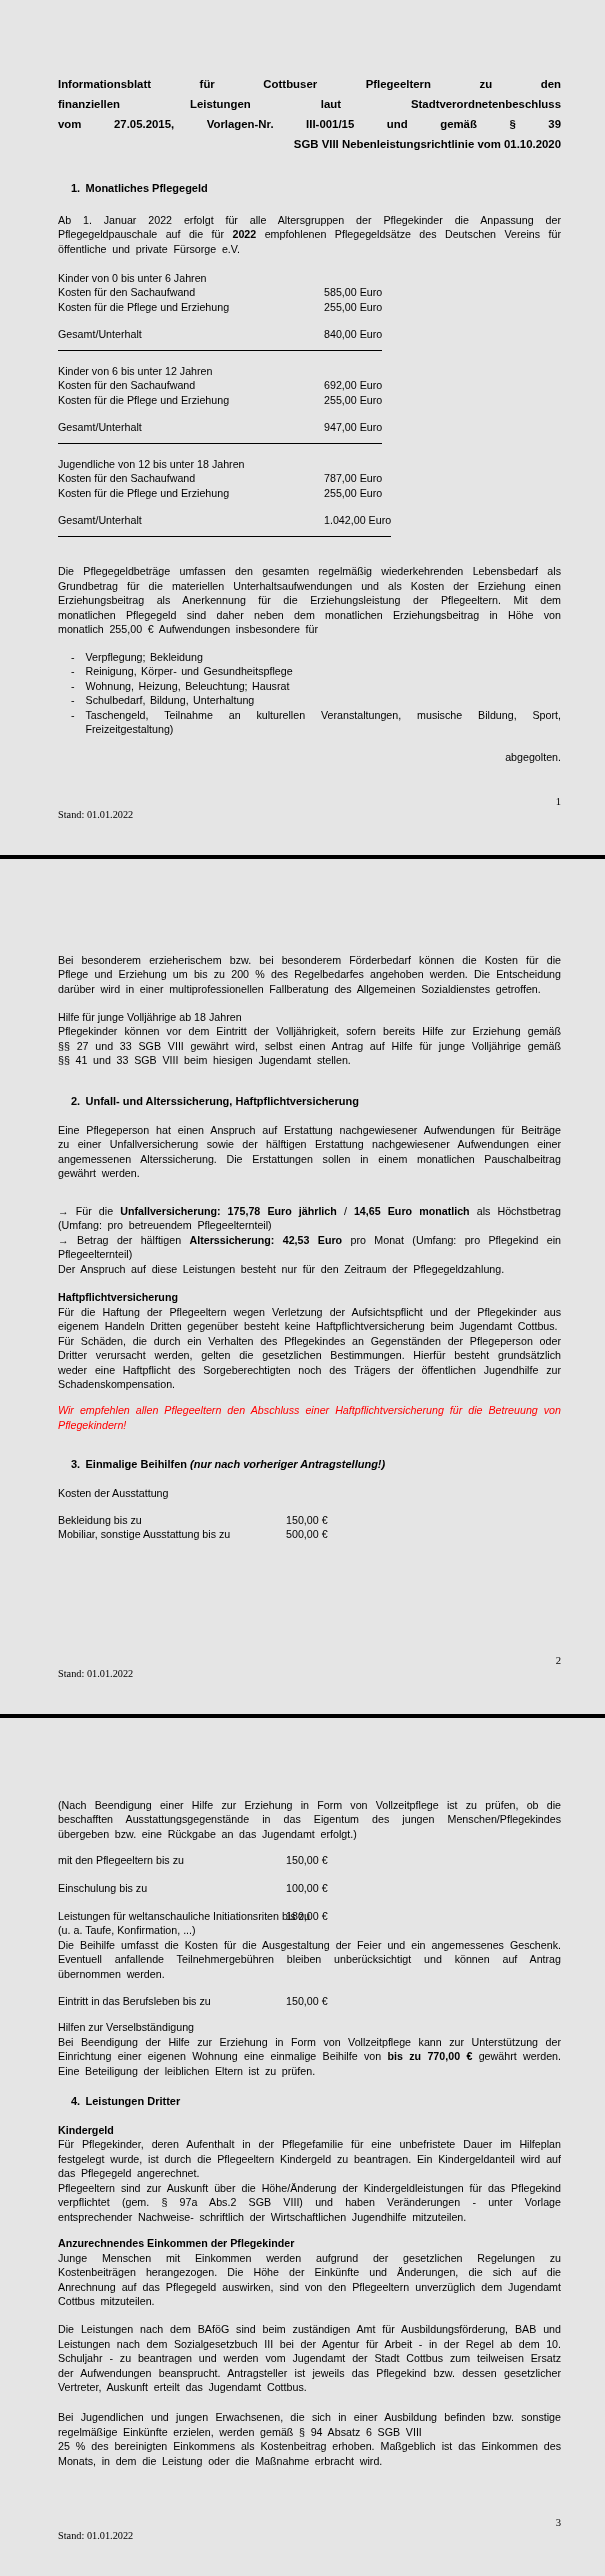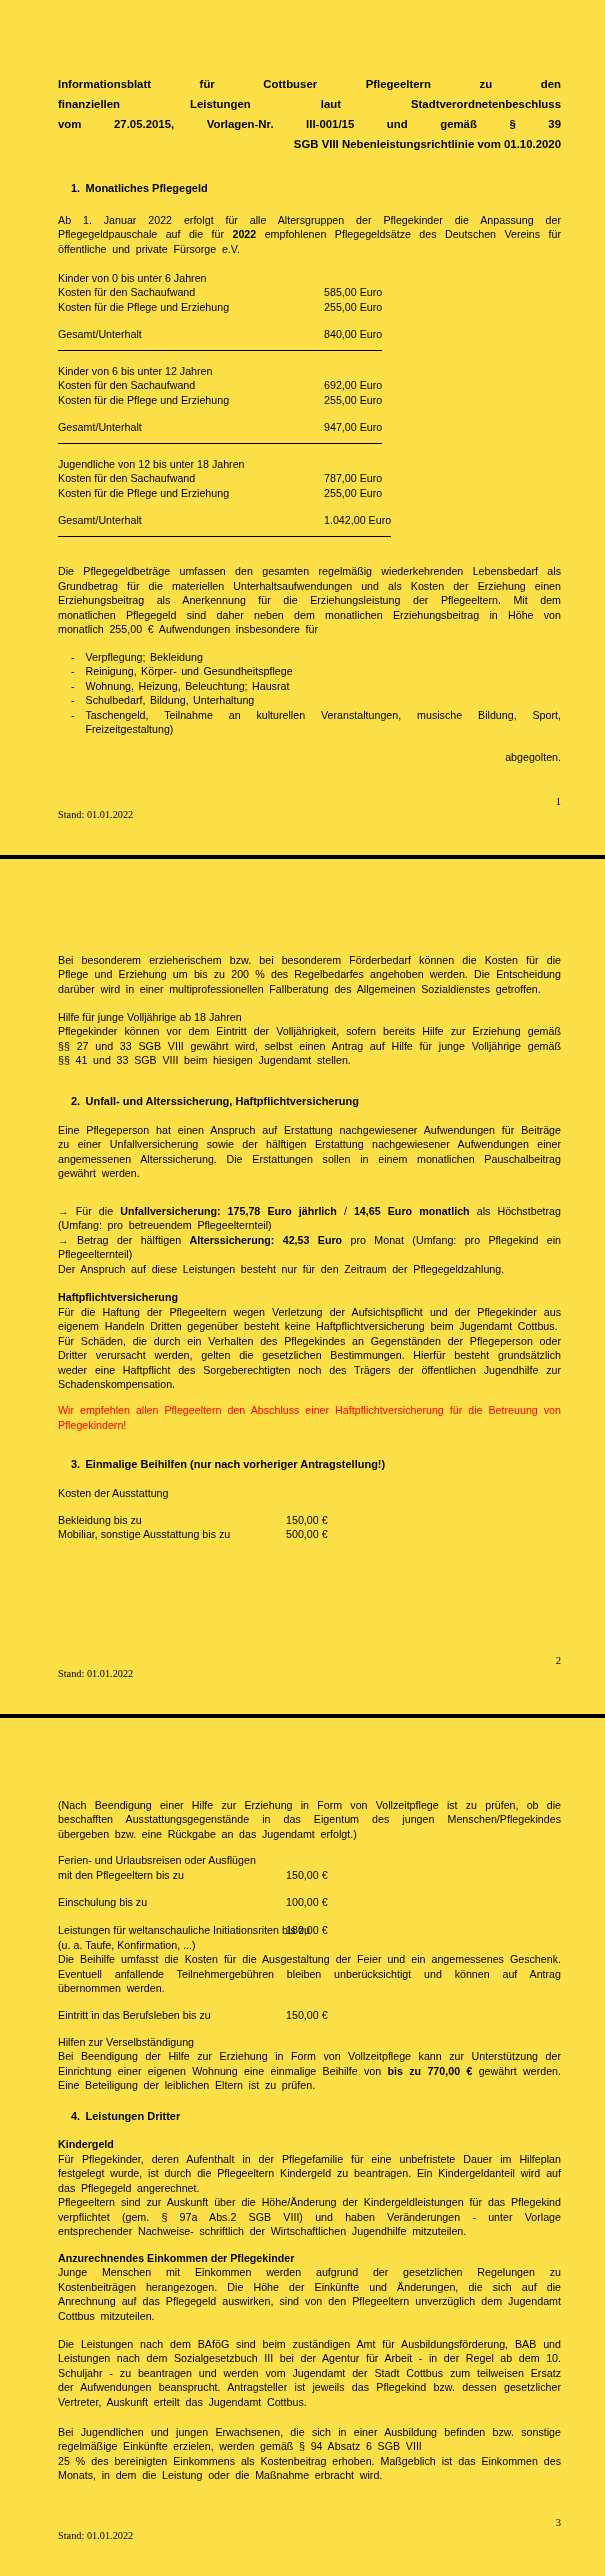--- a/index.html
+++ b/index.html
@@ -1,19 +1,19 @@
 <!DOCTYPE html>
 <html lang="de" style="font-size:12.2px"><head>
 <meta charset="utf-8">
 <title>Informationsblatt</title>
 <style>
   html,body{margin:0;padding:0;background:#ffffff}
   .doc{width:605px;font-family:"Liberation Sans","DejaVu Sans",sans-serif;color:#000}
   .page{position:relative;width:605px;box-sizing:border-box;padding-left:58px;padding-right:44px;
-        overflow:hidden;background:#fde047;font-size:10.7px;line-height:14.5px}
+        overflow:hidden;background:#e5e5e5;font-size:10.7px;line-height:14.5px}
   .p1{height:855px;padding-top:74px}
   .p2{height:855px;padding-top:94px}
   .p3{height:858px;padding-top:80px}
   .sep{height:3.8px;background:#000}
   .title{font-weight:bold;font-size:11.4px;line-height:20px}
   .tl{text-align:justify;text-align-last:justify}
   .tl.last{text-align:right;text-align-last:auto}
   .shead{font-weight:bold;font-size:11px;line-height:14.5px;display:flex}
   .snum{width:14.5px;margin-left:13px;flex:none}
   .body{margin:0;text-align:justify;word-spacing:2.7px}
@@ -21,21 +21,21 @@
   .grp-h{font-weight:normal}
   .row{display:flex}
   .lbl{width:266px;flex:none}
   .total{display:inline-flex;border-bottom:1.5px solid #000;padding-bottom:8px;margin-top:13px}
   .bullets{padding-left:13px}
   .bullet{display:flex}
   .bm{width:14.5px;flex:none}
   .bt{flex:1;text-align:justify;word-spacing:1.5px}
   .u{}
   .b{font-weight:bold}
-  .i{}
+  .i{font-style:italic}
   .red{color:#ff0000}
   .ben-row{display:flex}
   .bl{width:228px;flex:none;white-space:nowrap}
   .pagenum{position:absolute;right:44px;bottom:47px;font-family:"Liberation Serif","DejaVu Serif",serif;font-size:10.7px;line-height:13px}
   .stand{position:absolute;left:58px;bottom:34px;font-family:"Liberation Serif","DejaVu Serif",serif;font-size:10.3px;line-height:13px}
 </style>
 </head>
 <body>
 
 <div class="doc">
@@ -180,21 +180,20 @@
     <div class="pagenum">2</div>
     <div class="stand">Stand: 01.01.2022</div>
   </section>
 
   <div class="sep"></div>
 
   <section class="page p3">
     <p class="body">(Nach Beendigung einer Hilfe zur Erziehung in Form von Vollzeitpflege ist zu prüfen, ob die beschafften Ausstattungsgegenstände in das Eigentum des jungen Menschen/Pflegekindes übergeben bzw. eine Rückgabe an das Jugendamt erfolgt.)</p>
 
     <div style="margin-top:12.2px">
-      <div class="u">Ferien-  und Urlaubsreisen oder Ausflügen</div>
       <div class="ben-row">
         <span class="bl"><span class="u">mit den Pflegeeltern </span><span> bis zu</span></span>
         <span>150,00 €</span>
       </div>
     </div>
 
     <div class="ben-row" style="margin-top:13px">
       <span class="bl"><span class="u">Einschulung</span><span>  bis zu</span></span>
       <span>100,00 €</span>
     </div>

